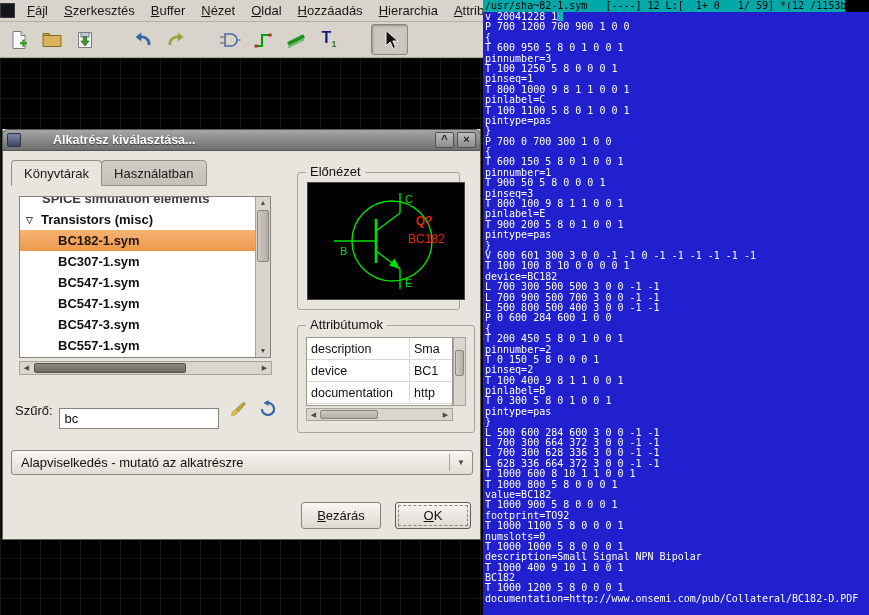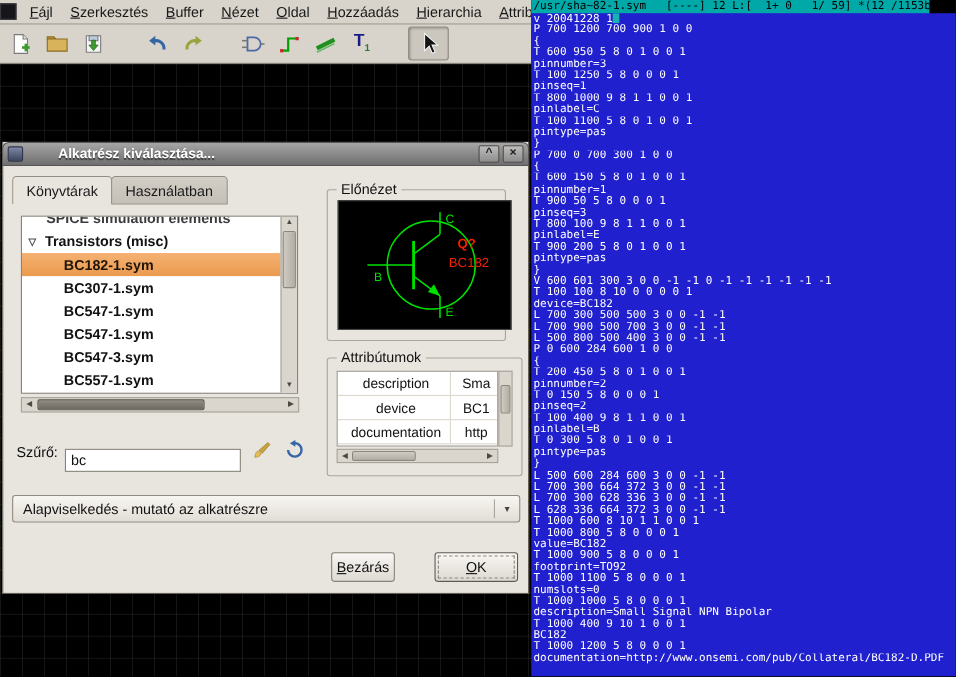--- a/index.html
+++ b/index.html
@@ -97,21 +97,21 @@
   .frame { position:absolute; border:1px solid #a9a59c; border-radius:3px; }
   .frame-label { position:absolute; top:-9px; left:8px; background:#e8e4de;
     padding:0 4px; font-size:13px; color:#111; white-space:nowrap; }
   .preview-frame { left:294px; top:21px; width:163px; height:138px; }
   .preview-box { position:absolute; left:9px; top:9px; width:158px; height:118px;
     background:#000; border:1px solid #444; }
   .attr-frame { left:294px; top:174px; width:178px; height:108px; }
   .attr-table { position:absolute; left:8px; top:11px; width:147px; height:69px;
     background:#fff; border:1px solid #9b978e; overflow:hidden; }
   .attr-row { display:flex; height:22px; line-height:22px; border-bottom:1px solid #dcd8d0;
-    font-size:12.5px; color:#111;text-align:center; }
+    font-size:12.5px; color:#111; }
   .attr-name { width:103px; padding-left:4px; border-right:1px solid #dcd8d0;
     overflow:hidden; white-space:nowrap; }
   .attr-val { flex:1; padding-left:4px; overflow:hidden; white-space:nowrap; }
   .attr-vscroll { position:absolute; right:8px; top:11px; width:13px; height:69px;
     background:#dad6ce; border:1px solid #a7a39a; }
   .attr-vthumb { position:absolute; left:1px; right:1px; top:12px; height:26px;
     background:linear-gradient(90deg,#cfcbc2,#b2aea5); border:1px solid #8b877e; border-radius:2px; }
   .attr-hscroll { position:absolute; left:8px; top:82px; width:147px; height:13px;
     background:#dad6ce; border:1px solid #a7a39a; }
   .attr-hthumb { position:absolute; top:1px; height:9px; left:13px; width:58px;
@@ -120,21 +120,21 @@
   .combo { position:absolute; left:8px; top:299px; width:462px; height:25px;
     background:linear-gradient(#f8f6f2,#e1ddd6); border:1px solid #8f8b82;
     border-radius:3px; display:flex; align-items:center; font-size:13px; color:#111; }
   .combo-text { flex:1; padding-left:9px; white-space:nowrap; overflow:hidden; }
   .combo-sep { width:1px; height:17px; background:#aaa69d; }
   .combo-arrow { width:22px; text-align:center; font-size:8px; color:#444; }
 
   .btn { position:absolute; top:351px; height:27px; border:1px solid #87837a;
     border-radius:3px; background:linear-gradient(#f9f7f4,#ddd9d2);
     font-size:13px; color:#111; display:flex; align-items:center; justify-content:center; }
-  .btn-close { left:298px; width:58px; }
+  .btn-close { left:298px; width:80px; }
   .btn-ok { left:392px; width:76px; border-color:#5f5b54;
     outline:1px dashed #8a8680; outline-offset:-4px; }
   .btn-label { display:inline-block; }
   .btn-label::first-letter { text-decoration:underline; }
 
   
   #terminal { position:absolute; left:483px; top:0; width:386px; height:615px;
     background:#2020cf; font-family:"DejaVu Sans Mono", monospace; font-size:10px; }
   .thead { position:absolute; left:0; top:0; width:362px; height:12px;
     background:#00a8a8; color:#000; line-height:12px; white-space:pre;

